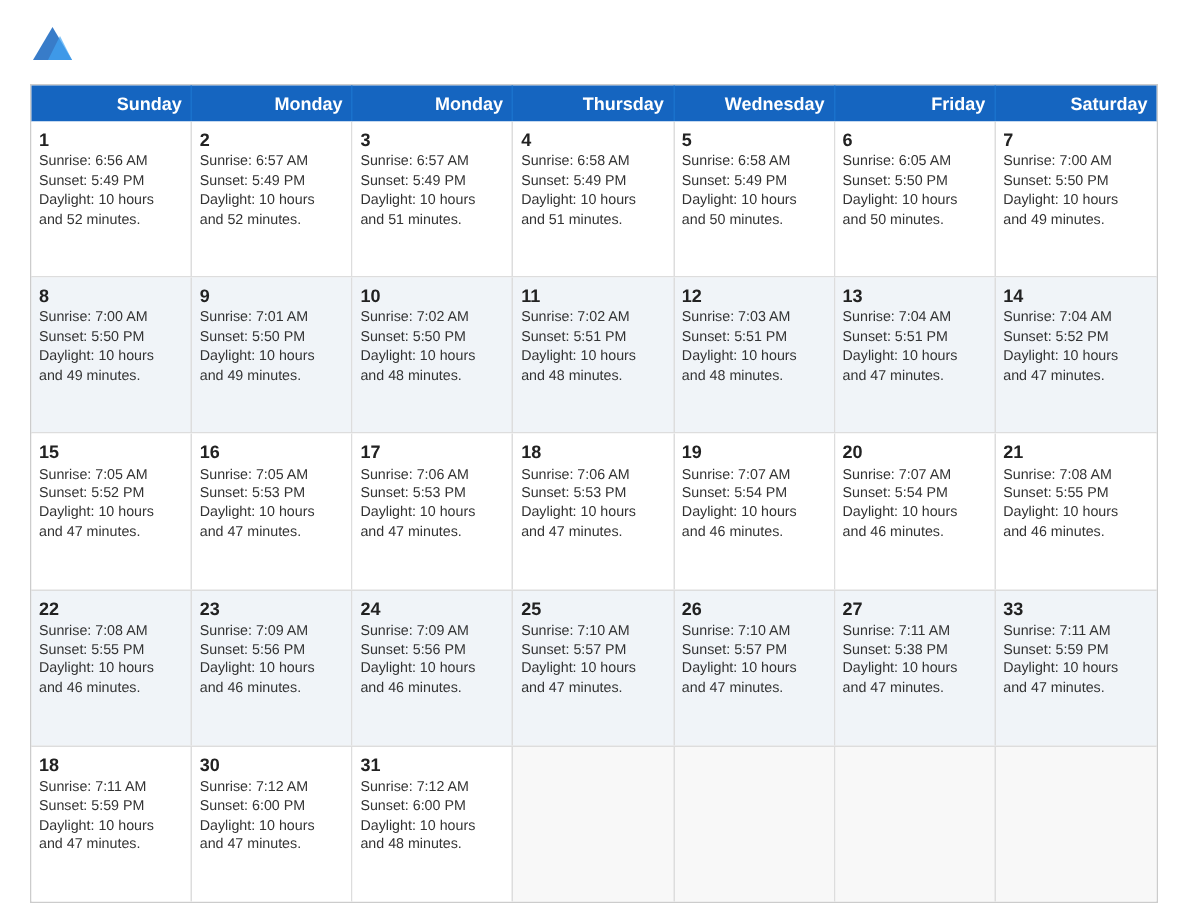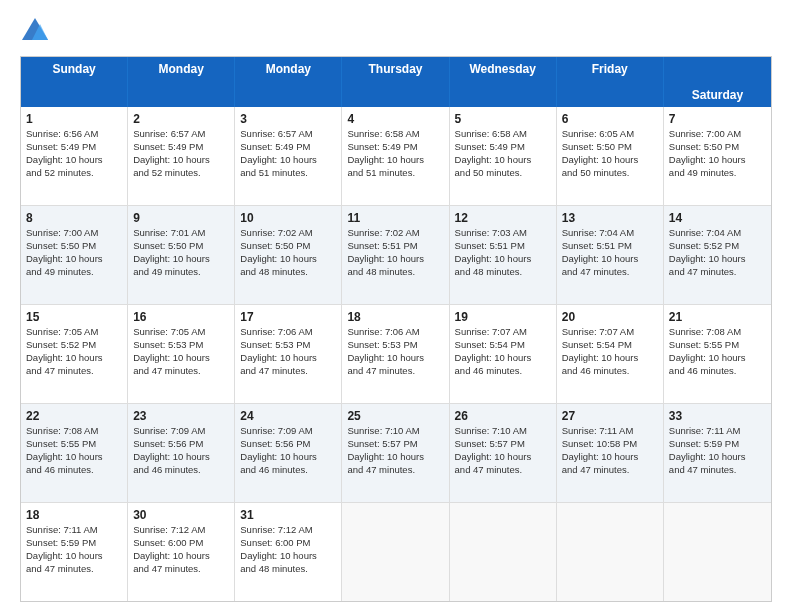--- a/index.html
+++ b/index.html
@@ -71,23 +71,23 @@
       display: grid;
       grid-template-columns: repeat(7, 1fr);
       background: #1565c0;
     }
     .cal-header-cell {
       color: white;
       font-weight: bold;
       font-size: 12px;
       padding: 5px 6px;
       border-right: 1px solid #1a72cc;
-      text-align: center;
-    }
-    .cal-header-cell:last-child { border-right: none; margin-top: 26px; }
+      text-align: right;
+    }
+    .cal-header-cell:last-child { border-right: none; }
     .cal-body {
       flex: 1;
       display: flex;
       flex-direction: column;
     }
     .cal-row {
       display: grid;
       grid-template-columns: repeat(7, 1fr);
       flex: 1;
       border-top: 1px solid #ddd;
@@ -329,21 +329,21 @@
           <div class="cal-cell alt-row">
             <span class="day-num">26</span>
             <div>Sunrise: 7:10 AM</div>
             <div>Sunset: 5:57 PM</div>
             <div>Daylight: 10 hours</div>
             <div>and 47 minutes.</div>
           </div>
           <div class="cal-cell alt-row">
             <span class="day-num">27</span>
             <div>Sunrise: 7:11 AM</div>
-            <div>Sunset: 10:58 PM</div>
+            <div>Sunset: 5:38 PM</div>
             <div>Daylight: 10 hours</div>
             <div>and 47 minutes.</div>
           </div>
           <div class="cal-cell alt-row">
             <span class="day-num">33</span>
             <div>Sunrise: 7:11 AM</div>
             <div>Sunset: 5:59 PM</div>
             <div>Daylight: 10 hours</div>
             <div>and 47 minutes.</div>
           </div>

